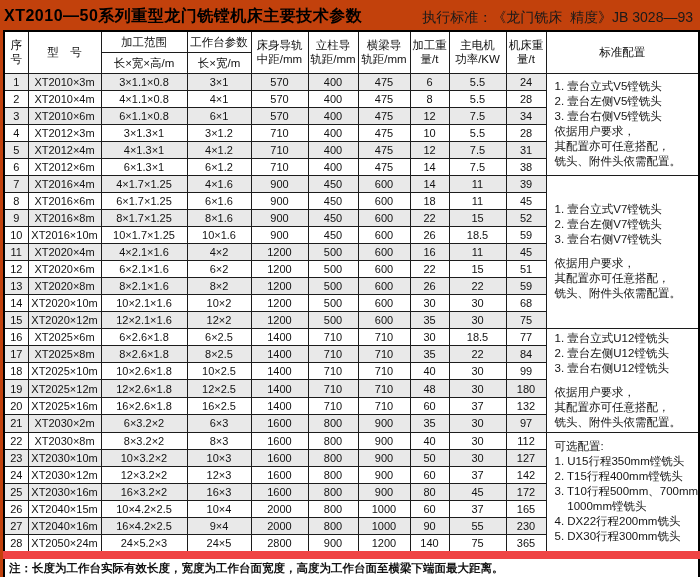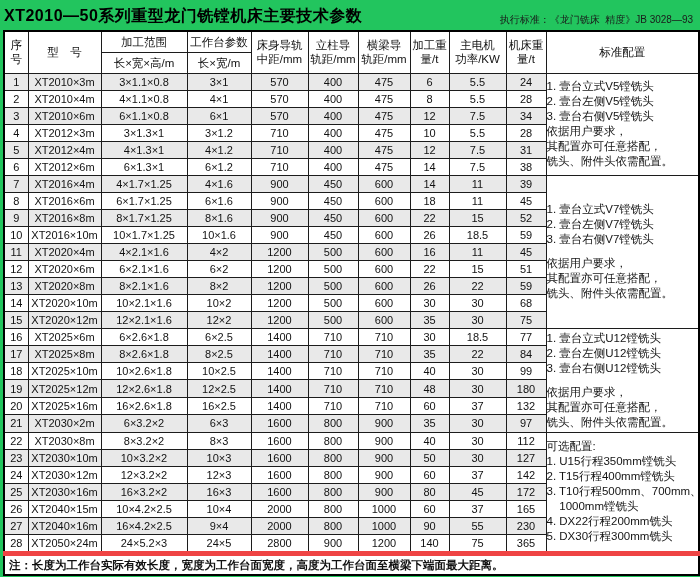--- a/index.html
+++ b/index.html
@@ -1,39 +1,39 @@
 <!DOCTYPE html>
 <html><head>
 <meta charset="utf-8">
 <style>
   * { box-sizing: border-box; }
   html, body { margin: 0; padding: 0; background: #ffffff; }
   body { font-family: "Liberation Sans", "DejaVu Sans", sans-serif; color: #111; }
-  .page { width: 700px; height: 577px; background: #22c55e; padding: 3px 2px 0 3px; position: relative; }
+  .page { width: 700px; height: 577px; background: #c2410c; padding: 3px 2px 0 3px; position: relative; }
 
   .title-row { display: flex; justify-content: space-between; align-items: flex-end; height: 27px; padding: 0 3px 3px 1px; }
   .title { margin: 0; font-size: 16px; font-weight: bold; letter-spacing: 0.5px; color: #000; white-space: nowrap; }
-  .standard { font-size: 10px; color: #1a1a1a; white-space: pre; padding-right: 2px; }
+  .standard { font-size: 14px; color: #1a1a1a; white-space: pre; padding-right: 2px; }
 
   table.spec-table { border-collapse: collapse; table-layout: fixed; width: 695px; border: 2px solid #000; background: #fff; }
   th, td { border: 1px solid #1c1c1c; padding: 0; text-align: center; overflow: hidden; }
 
   thead th { font-weight: normal; font-size: 11.5px; line-height: 14px; height: 21px; background: #fff; white-space: nowrap; }
   thead th.pre { white-space: pre-line; }
   thead th.wide { white-space: pre; }
 
   tbody td { height: 17px; line-height: 16px; font-size: 11px; white-space: nowrap; }
   tbody tr:nth-child(odd) td { background: #e9e9e9; }
   tbody td.config-cell, tbody tr:nth-child(odd) td.config-cell { background: #fff; }
 
-  td.config-cell { text-align: left; vertical-align: middle; padding: 2px 3px 2px 0; margin-top: 40px; }
+  td.config-cell { text-align: left; vertical-align: middle; padding: 2px 3px 2px 8px; margin-top: 40px; }
   .cfg-line { font-size: 11.5px; line-height: 15px; white-space: pre; color: #141414; }
   .cfg-line:empty { height: 9px; }
 
-  tfoot td.note { text-align: left; font-size: 11.5px; font-weight: bold; height: 19px; line-height: 18px; padding-left: 4px; border-top: 5px solid #ef4444; background: #fff; white-space: nowrap; }
+  tfoot td.note { text-align: left; font-size: 11.5px; font-weight: bold; height: 19px; line-height: 18px; padding-left: 4px; border-top: 8px solid #ef4444; background: #fff; white-space: nowrap; }
 </style>
 </head>
 <body>
 
 <div class="page">
 
   <div class="title-row">
     <h1 class="title">XT2010—50系列重型龙门铣镗机床主要技术参数</h1>
     <div class="standard"><span>执行标准：</span><span>《龙门铣床  精度》JB 3028—93</span></div>
   </div>

